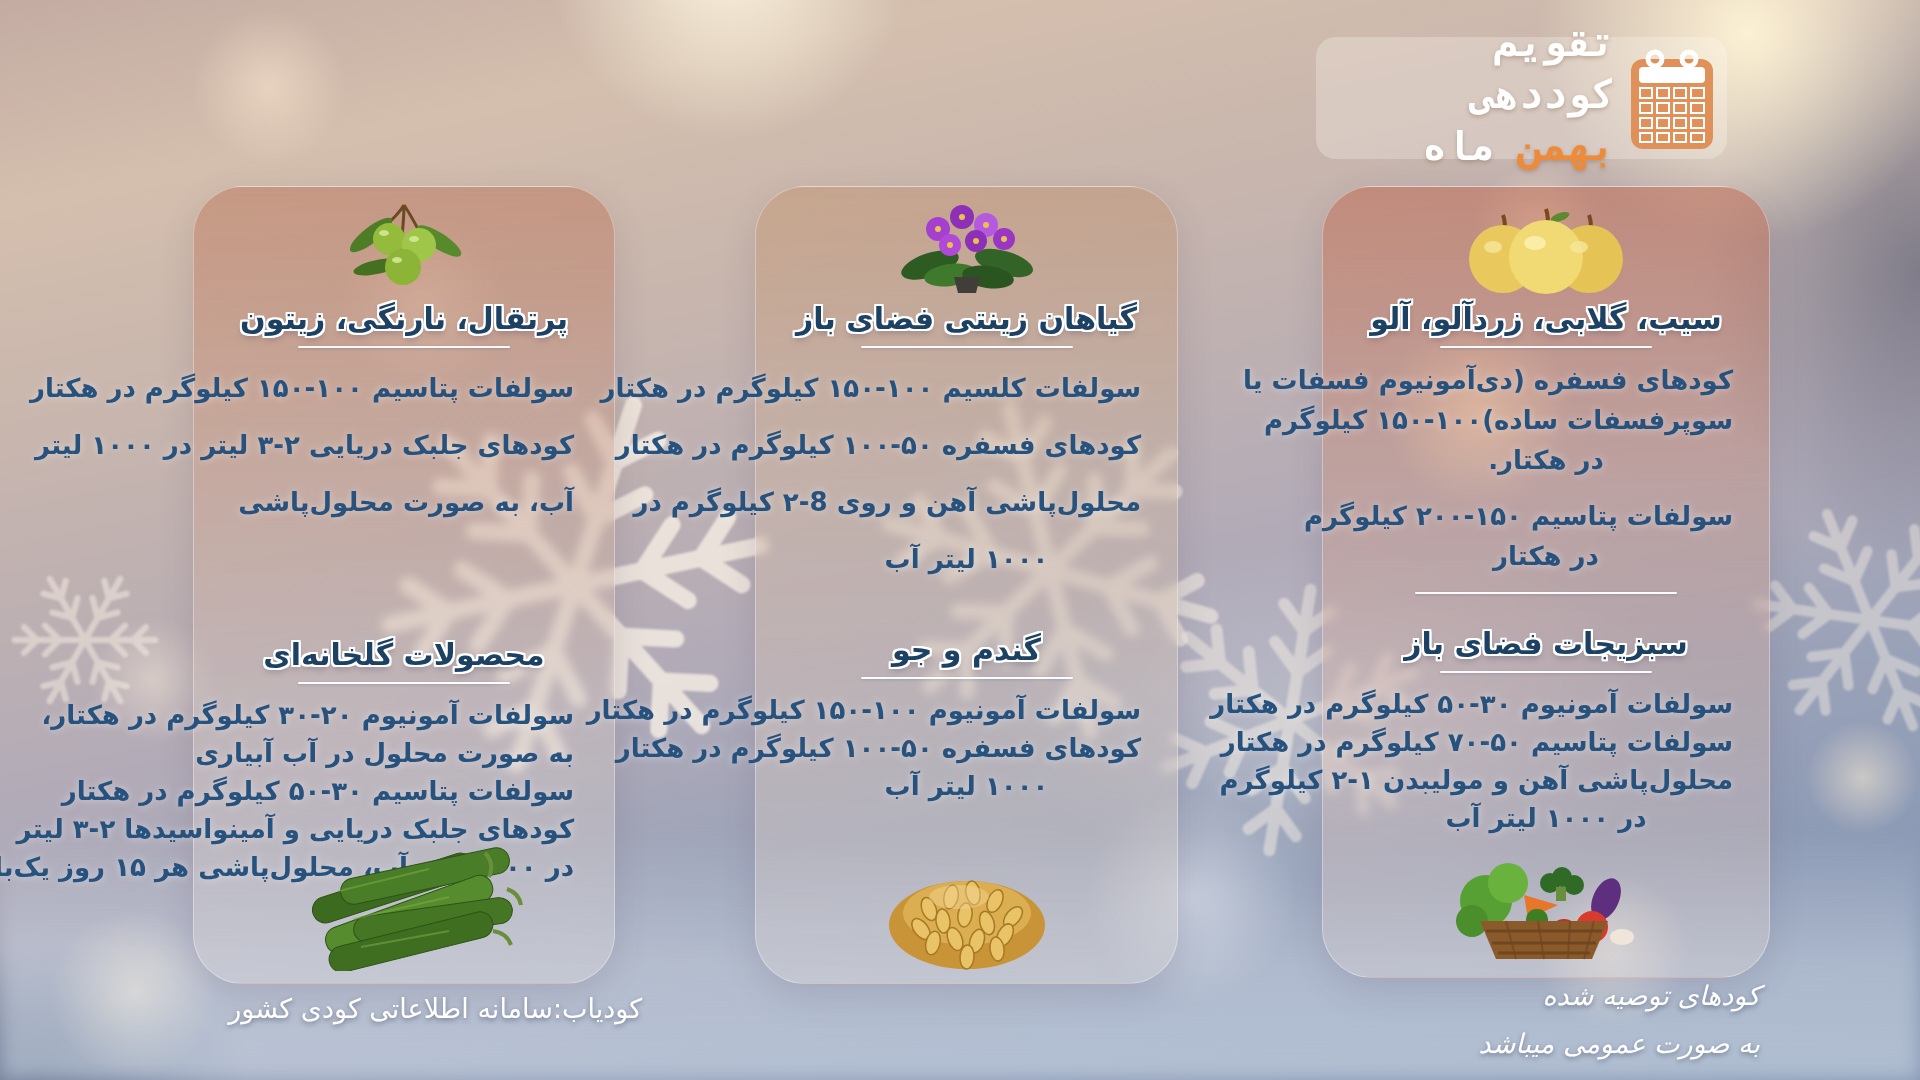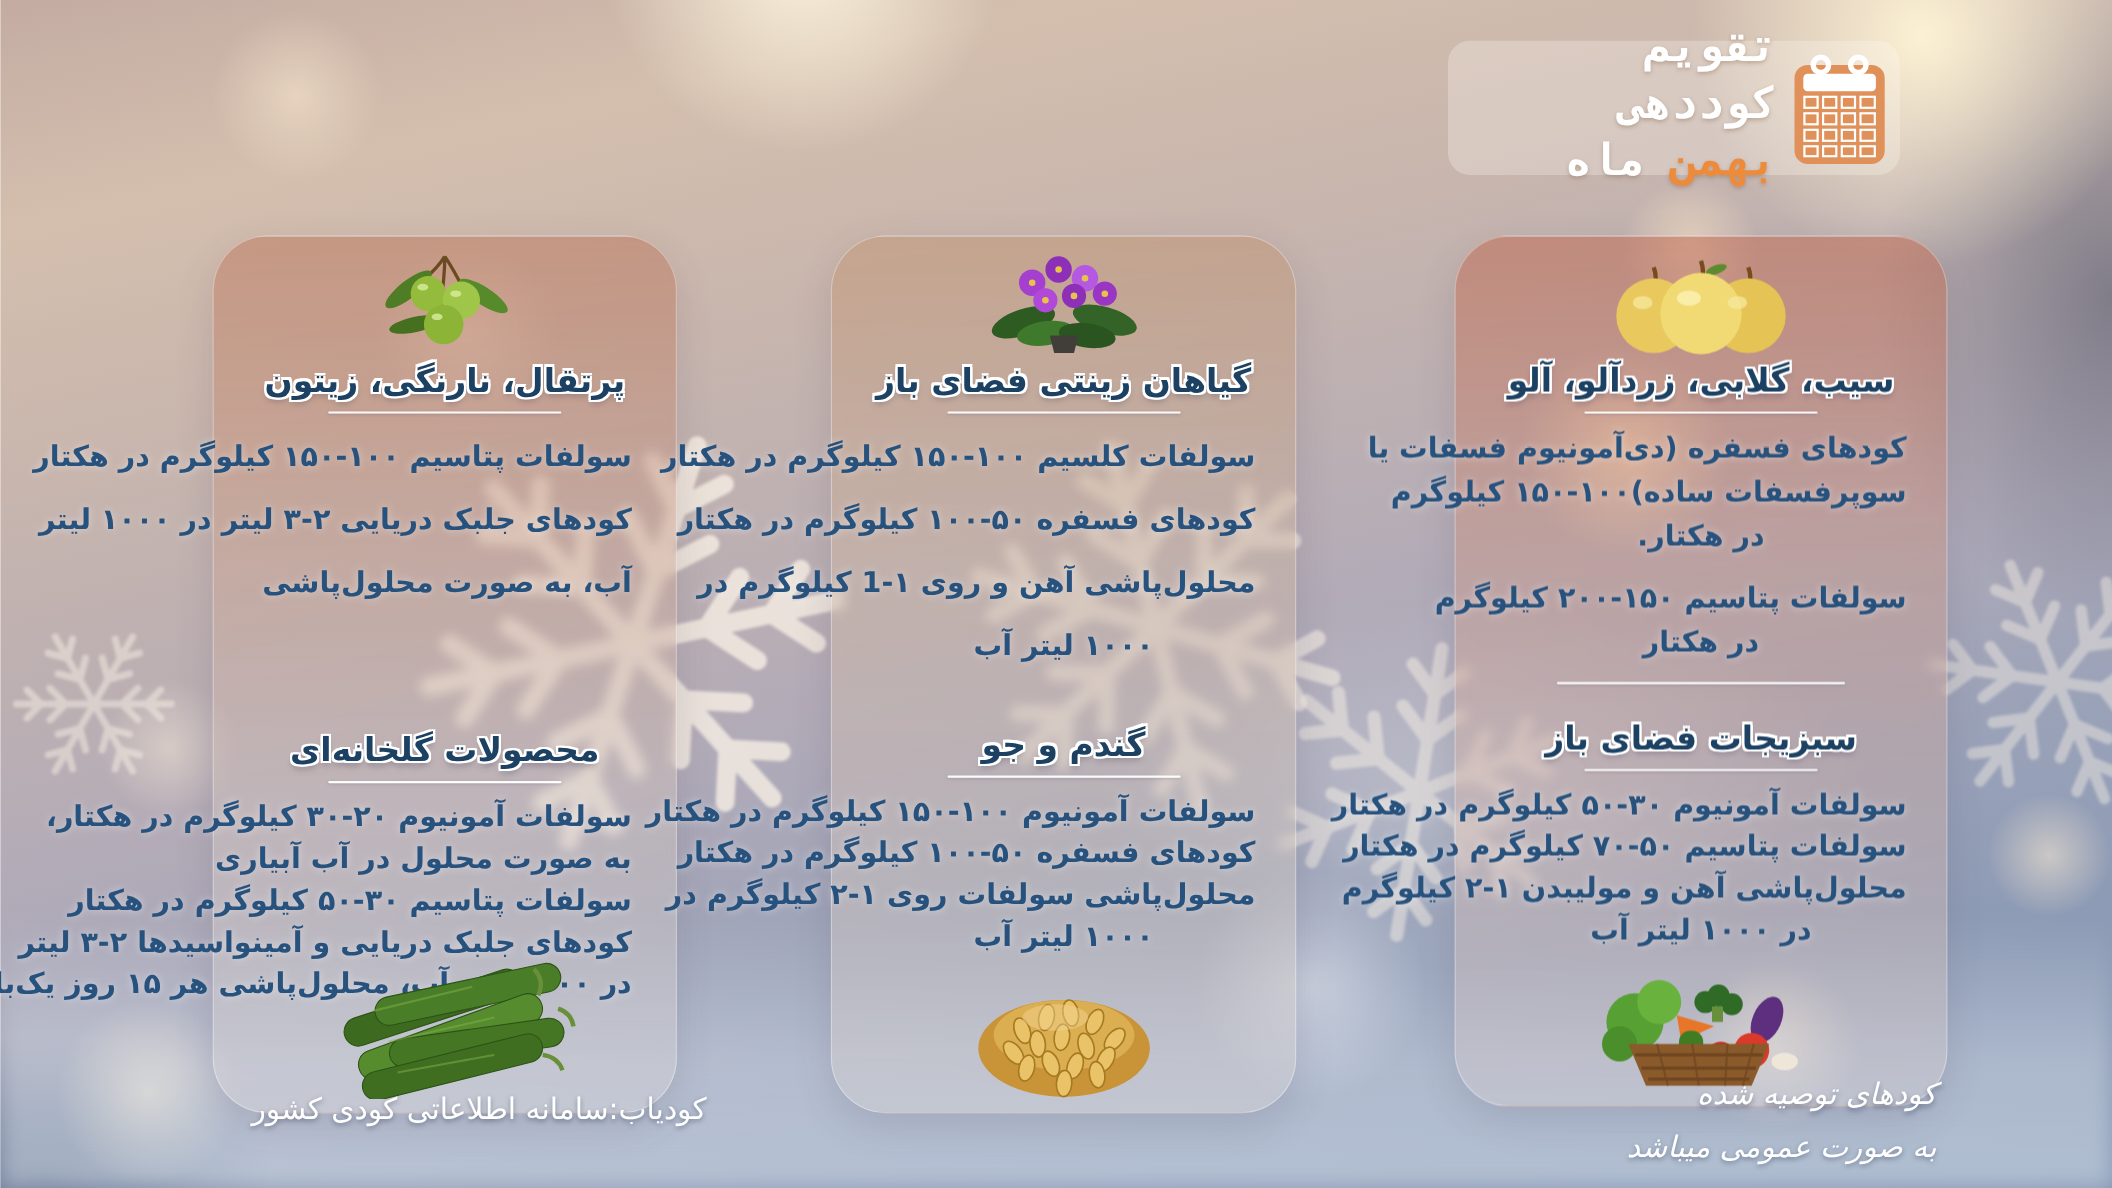--- a/index.html
+++ b/index.html
@@ -49,21 +49,20 @@
     color:#ffffff;text-shadow:0 2px 4px rgba(120,90,60,.35);font-family:Liberation Mono, monospace;}
   .header-text .month{color:#ed8b3a}
   
   .card{
     position:absolute;top:186px;height:798px;border-radius:50px;box-sizing:border-box;
     border:1px solid rgba(255,255,255,.35);
     padding:10px 36px 0;text-align:center;
     background:linear-gradient(180deg, rgba(186,118,92,.52) 0%, rgba(198,152,132,.42) 32%, rgba(210,196,190,.40) 65%, rgba(216,213,216,.42) 100%);
     -webkit-backdrop-filter:blur(5px);backdrop-filter:blur(5px);
     box-shadow:0 12px 34px rgba(80,70,95,.16);
-    margin-top:28px;
   }
   .card--citrus{left:193px;width:422px}
   .card--ornamental{left:755px;width:423px;
     background:linear-gradient(180deg, rgba(190,142,106,.45) 0%, rgba(206,180,158,.40) 38%, rgba(216,211,212,.42) 100%)}
   .card--fruits{left:1322px;width:448px;height:792px;
     background:linear-gradient(180deg, rgba(190,110,88,.58) 0%, rgba(202,152,136,.46) 38%, rgba(213,206,209,.42) 100%)}
   .card-img{height:96px;display:flex;align-items:flex-end;justify-content:center;margin-top:2px}
   .sec-title{
     font-size:30px;font-weight:bold;color:#1c4163;display:inline-block;margin-top:6px;
     text-shadow:-2px -2px 0 #fff,2px -2px 0 #fff,-2px 2px 0 #fff,2px 2px 0 #fff,0 -2px 0 #fff,0 2px 0 #fff,-2px 0 0 #fff,2px 0 0 #fff,0 4px 6px rgba(60,60,90,.35);
@@ -258,31 +257,30 @@
       </g>
     </svg>
   </div>
   <div>
     <span class="sec-title">گیاهان زینتی فضای باز</span>
   </div>
   <div class="divider"></div>
   <div class="lines loose">
       <div class="line">سولفات کلسیم ۱۰۰-۱۵۰ کیلوگرم در هکتار</div>
       <div class="line">کودهای فسفره ۵۰-۱۰۰ کیلوگرم در هکتار</div>
-      <div class="line">محلول‌پاشی آهن و روی ۱-1 کیلوگرم در</div>
+      <div class="line">محلول‌پاشی آهن و روی 8-۲ کیلوگرم در</div>
       <div class="line">۱۰۰۰ لیتر آب</div>
     </div>
 
   <div class="sec2">
     <span class="sec-title">گندم و جو</span>
     <div class="divider"></div>
     <div class="lines tight">
         <div class="line">سولفات آمونیوم ۱۰۰-۱۵۰ کیلوگرم در هکتار</div>
         <div class="line">کودهای فسفره ۵۰-۱۰۰ کیلوگرم در هکتار</div>
-        <div class="line">محلول‌پاشی سولفات روی ۱-۲ کیلوگرم در</div>
         <div class="line">۱۰۰۰ لیتر آب</div>
       </div>
   </div>
 
   <div class="card-bottom-img">
     <svg width="180" height="132" viewBox="0 0 180 132">
       <ellipse cx="90" cy="86" rx="78" ry="44" fill="#c99437"></ellipse>
       <ellipse cx="90" cy="74" rx="64" ry="32" fill="#dcae52"></ellipse>
       <g fill="#eac268" stroke="#a57a22" stroke-width="1.5">
         <ellipse cx="52" cy="70" rx="7" ry="12" transform="rotate(-20 52 70)"></ellipse>

